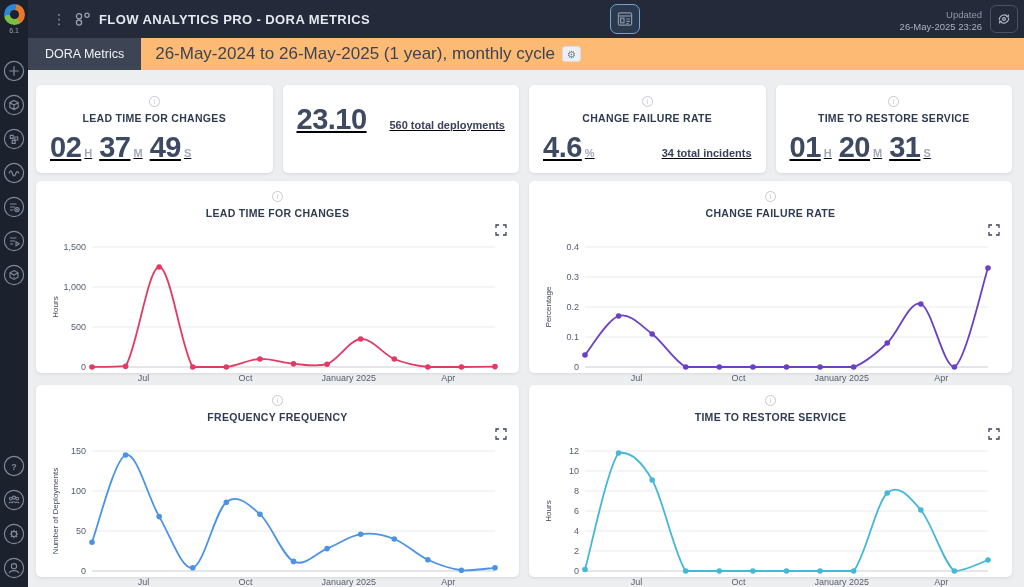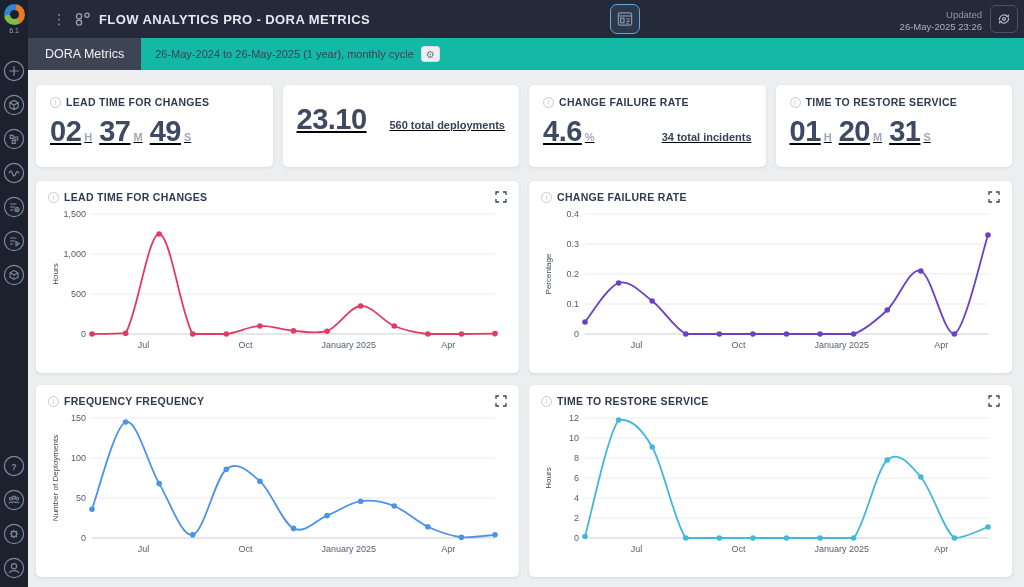--- a/index.html
+++ b/index.html
@@ -27,34 +27,34 @@
   .hd-center{position:absolute;left:582px;top:4px;width:30px;height:30px;border:1.5px solid #6ea5d8;
     border-radius:7px;background:rgba(110,165,216,.12);display:flex;align-items:center;justify-content:center;cursor:pointer;}
   .hd-right{margin-left:auto;display:flex;align-items:flex-end;gap:8px;margin-right:6px;}
   .updated{text-align:right;line-height:1.25;}
   .updated .u1{font-size:9.5px;color:#8f98ab;}
   .updated .u2{font-size:9.5px;color:#aab2c2;}
   .refresh-btn{width:28px;height:28px;border:1px solid #49526a;border-radius:6px;
     display:flex;align-items:center;justify-content:center;cursor:pointer;}
 
   
-  .tab-row{position:absolute;left:28px;top:38px;width:996px;height:32px;background:#14b8a6;
+  .tab-row{position:absolute;left:28px;top:38px;width:996px;height:32px;background:#fdba74;
     display:flex;align-items:center;}
   .tab{height:32px;background:#3d4554;color:#f0f2f5;font-size:12.5px;padding:0 17px;
     display:flex;align-items:center;cursor:pointer;}
-  .period{font-size:11px;color:#3c4453;margin-left:14px;}
+  .period{font-size:17px;color:#3c4453;margin-left:14px;}
   .period-gear{margin-left:7px;width:19px;height:16px;background:#edeff2;border:1px solid #d9dce1;border-radius:3px;
     font-size:10px;color:#6e7684;display:inline-flex;align-items:center;justify-content:center;cursor:pointer;}
 
   
   .content{position:absolute;left:28px;top:70px;width:996px;height:517px;padding:15px 12px 0 8px;}
   .kpi-row{display:grid;grid-template-columns:repeat(4,1fr);gap:10px;height:82px;}
   .card{background:#fff;border-radius:5px;box-shadow:0 1px 3px rgba(20,30,50,.10);}
   .kpi-card{padding:11px 14px;}
-  .card-head{display:flex;align-items:center;gap:5px;}
+  .card-head{display:flex;align-items:center;gap:5px;flex-direction:column;}
   .info-dot{width:11px;height:11px;min-width:11px;border:1px solid #c6cad2;border-radius:50%;color:#c2c7cf;
     font-size:7px;display:inline-flex;align-items:center;justify-content:center;font-style:normal;cursor:pointer;}
   .card-title{font-size:10.5px;font-weight:bold;color:#2f3b52;letter-spacing:.3px;}
   .kpi-vals{margin-top:9px;display:flex;align-items:baseline;width:100%;text-decoration:underline;}
   .big{font-size:29px;font-weight:bold;color:#3e4a61;letter-spacing:-.5px;line-height:1;}
   .unit{font-size:11px;color:#a2a9b6;font-weight:bold;margin:0 7px 0 3px;}
   .note{font-size:11px;font-weight:bold;color:#39425a;margin-left:auto;}
 
   .charts{display:grid;grid-template-columns:1fr 1fr;gap:12px 10px;margin-top:14px;}
   .chart-card{height:192px;padding:10px 12px 6px;}

